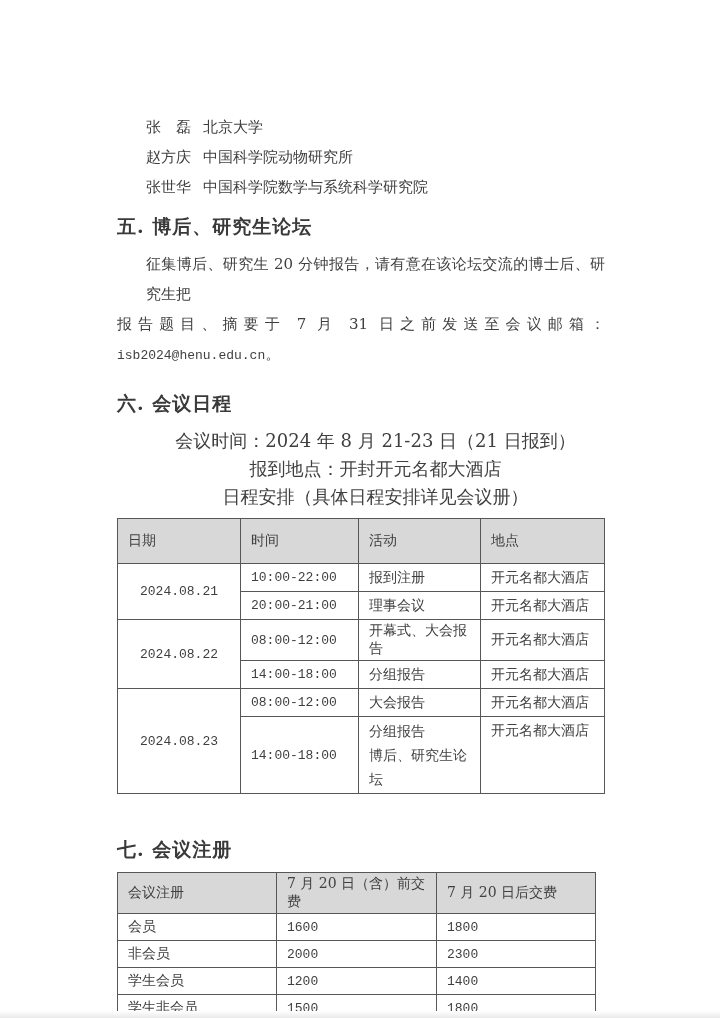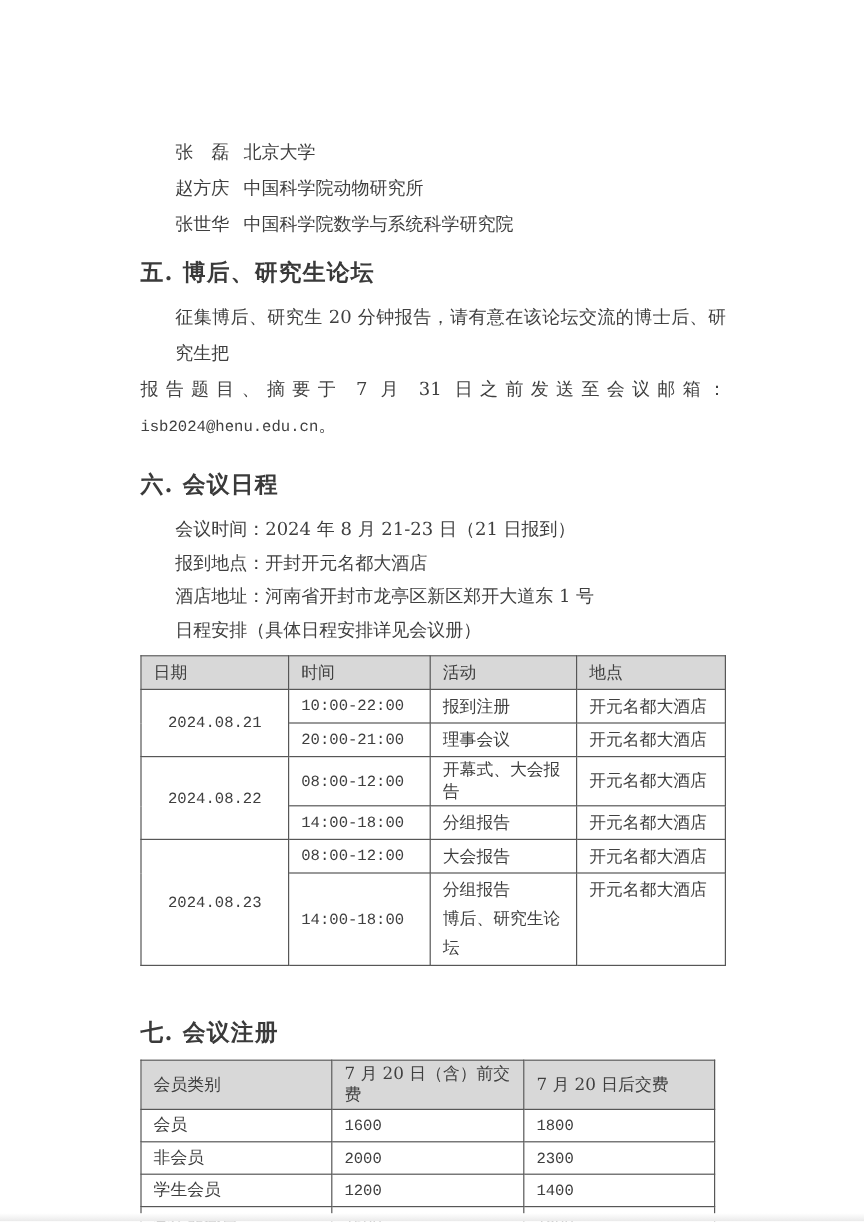--- a/index.html
+++ b/index.html
@@ -29,39 +29,39 @@
     letter-spacing: 1px;
     margin: 0;
   }
   .h5 { margin-top: 12px; }
   .h6 { margin-top: 20px; }
   .h7 { margin-top: 43px; }
   .para { font-size: 15px; line-height: 30px; margin-top: 9px; text-align: justify; }
   .para .line1 { padding-left: 29px; }
   .mono { font-family: "Liberation Mono", "DejaVu Sans Mono", monospace; font-size: 13px; }
   .info-lines { margin-top: 10px; padding-left: 29px; }
-  .info-line { font-size: 15px; line-height: 28px; white-space: nowrap; }
+  .info-line { font-size: 18px; line-height: 28px; white-space: nowrap; text-align: center; }
   table { border-collapse: collapse; table-layout: fixed; }
   .schedule-table {
     width: 487px;
     margin-top: 7px;
     font-size: 14px;
   }
   .schedule-table th, .schedule-table td {
     border: 1px solid #575757;
     padding: 2px 10px;
     font-weight: normal;
     text-align: left;
     vertical-align: middle;
   }
   .schedule-table col.c-date { width: 123px; }
   .schedule-table col.c-time { width: 118px; }
   .schedule-table col.c-act  { width: 122px; }
   .schedule-table col.c-loc  { width: 124px; }
-  .schedule-table thead th { background: #d8d8d8; height: 28px; }
+  .schedule-table thead th { background: #d8d8d8; height: 45px; }
   .schedule-table td { height: 28px; }
   .schedule-table td.date-cell { text-align: center; }
   .schedule-table td.tall { height: 56px; }
   .schedule-table td.loc-top { vertical-align: top; padding-top: 5px; }
   .act2 { line-height: 24px; }
   .fees-table {
     width: 478px;
     margin-top: 9px;
     font-size: 14px;
   }
@@ -107,21 +107,20 @@
       <div class="line1">征集博后、研究生 20 分钟报告，请有意在该论坛交流的博士后、研究生把</div>
       <div class="line2">
         <span>报告题目、摘要于 7 月 31 日之前发送至会议邮箱：</span><span class="mono">isb2024@henu.edu.cn</span><span>。</span>
       </div>
     </div>
 
     <div class="sec-heading h6">六. 会议日程</div>
     <div class="info-lines">
       <div class="info-line">会议时间：2024 年 8 月 21-23 日（21 日报到）</div>
       <div class="info-line">报到地点：开封开元名都大酒店</div>
-      <div class="info-line">酒店地址：河南省开封市龙亭区新区郑开大道东 1 号</div>
       <div class="info-line">日程安排（具体日程安排详见会议册）</div>
     </div>
 
     <table class="schedule-table">
       <colgroup>
           <col class="c-date">
           <col class="c-time">
           <col class="c-act">
           <col class="c-loc">
         </colgroup>
@@ -176,21 +175,21 @@
     <div class="sec-heading h7">七. 会议注册</div>
 
     <table class="fees-table">
       <colgroup>
           <col class="f-cat">
           <col class="f-before">
           <col class="f-after">
         </colgroup>
       <thead>
         <tr>
-          <th>会员类别</th>
+          <th>会议注册</th>
           <th>7 月 20 日（含）前交费</th>
           <th>7 月 20 日后交费</th>
         </tr>
       </thead>
       <tbody>
         <tr>
           <td>会员</td>
           <td class="mono">1600</td>
           <td class="mono">1800</td>
         </tr>

